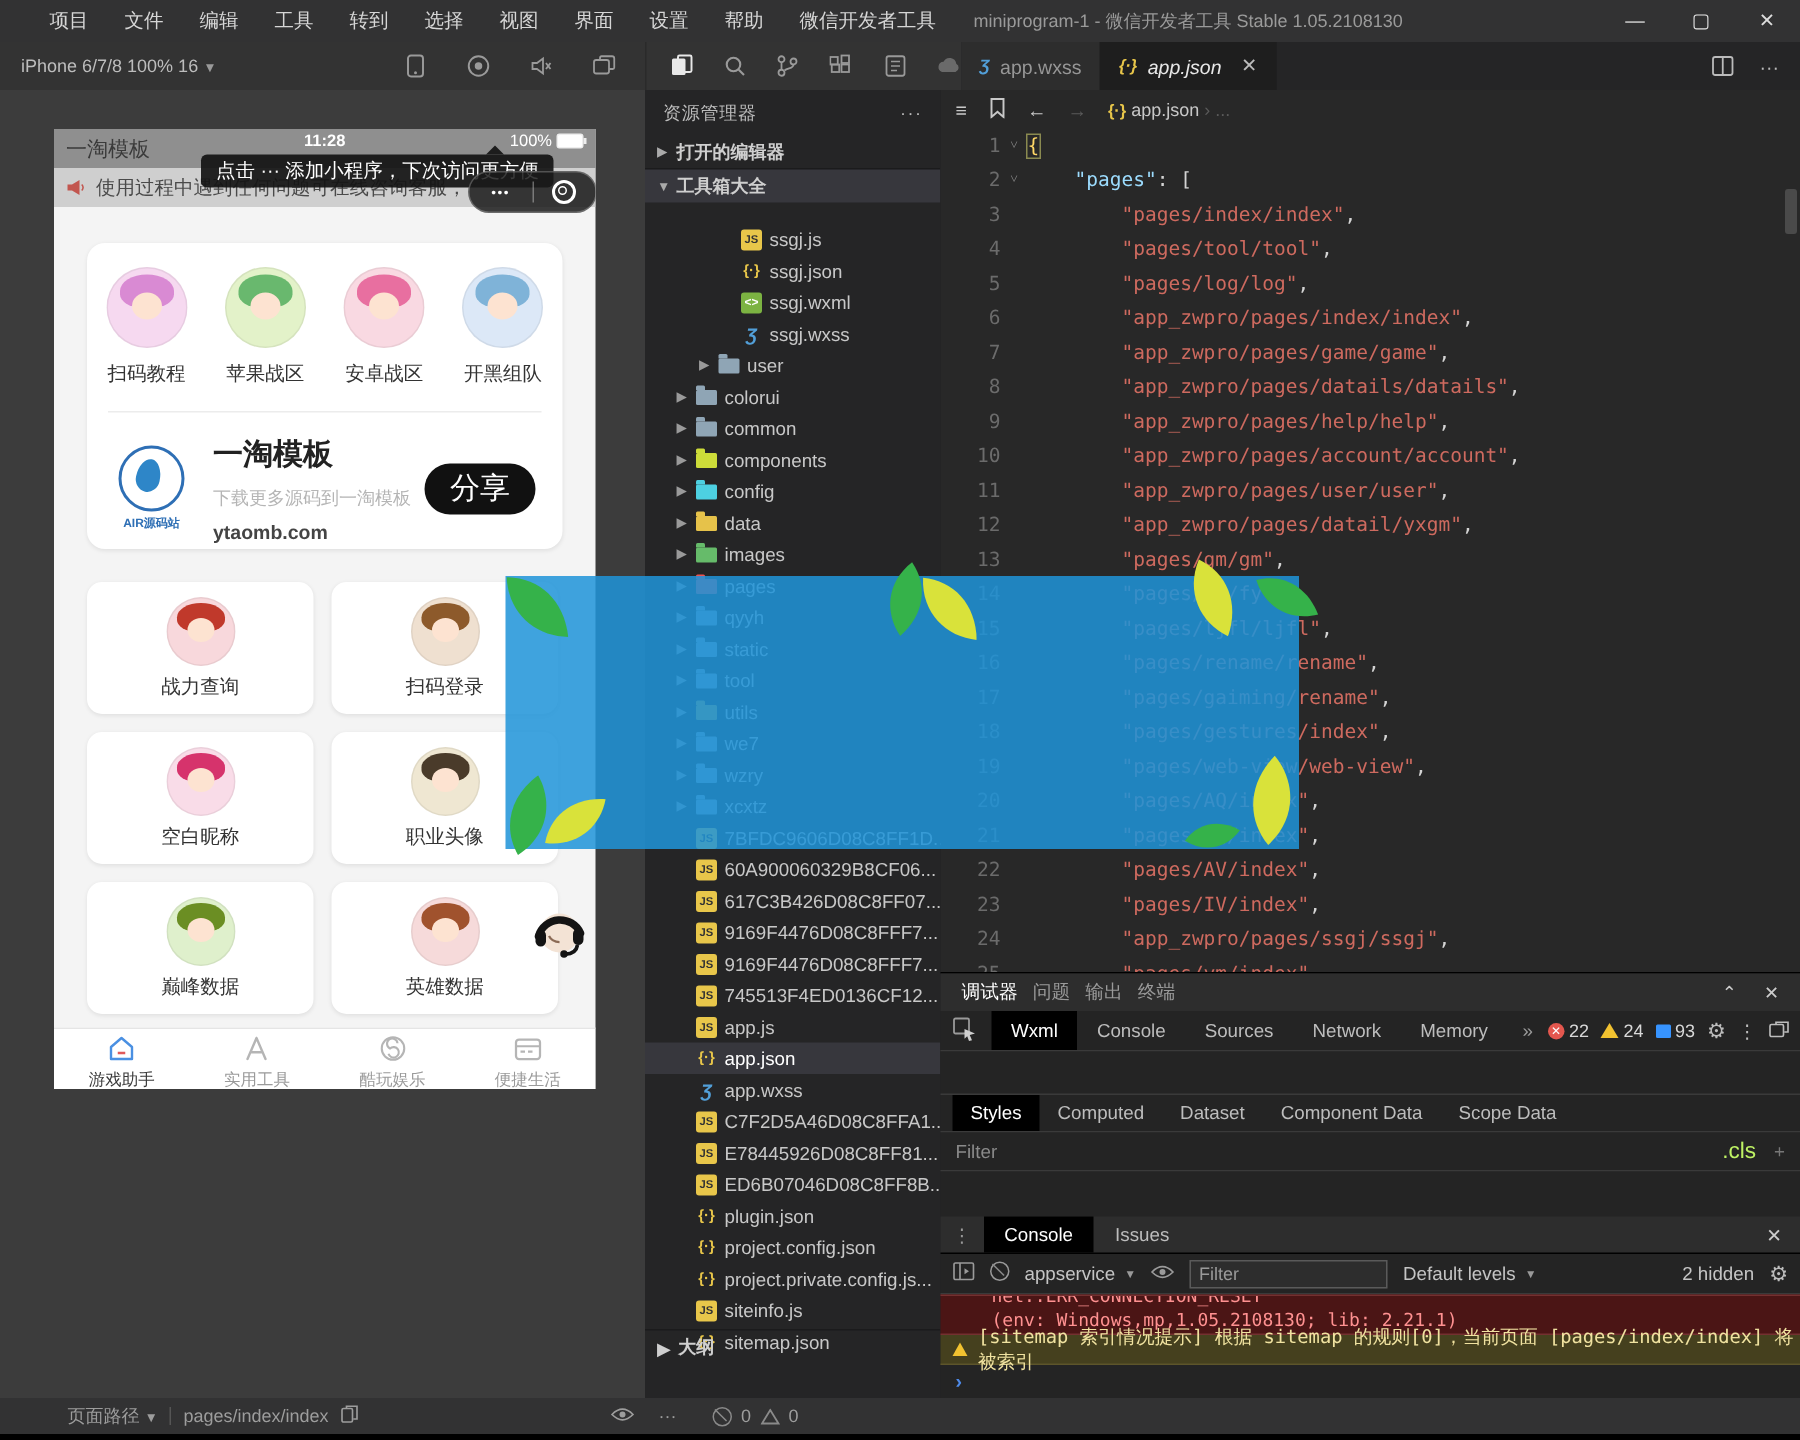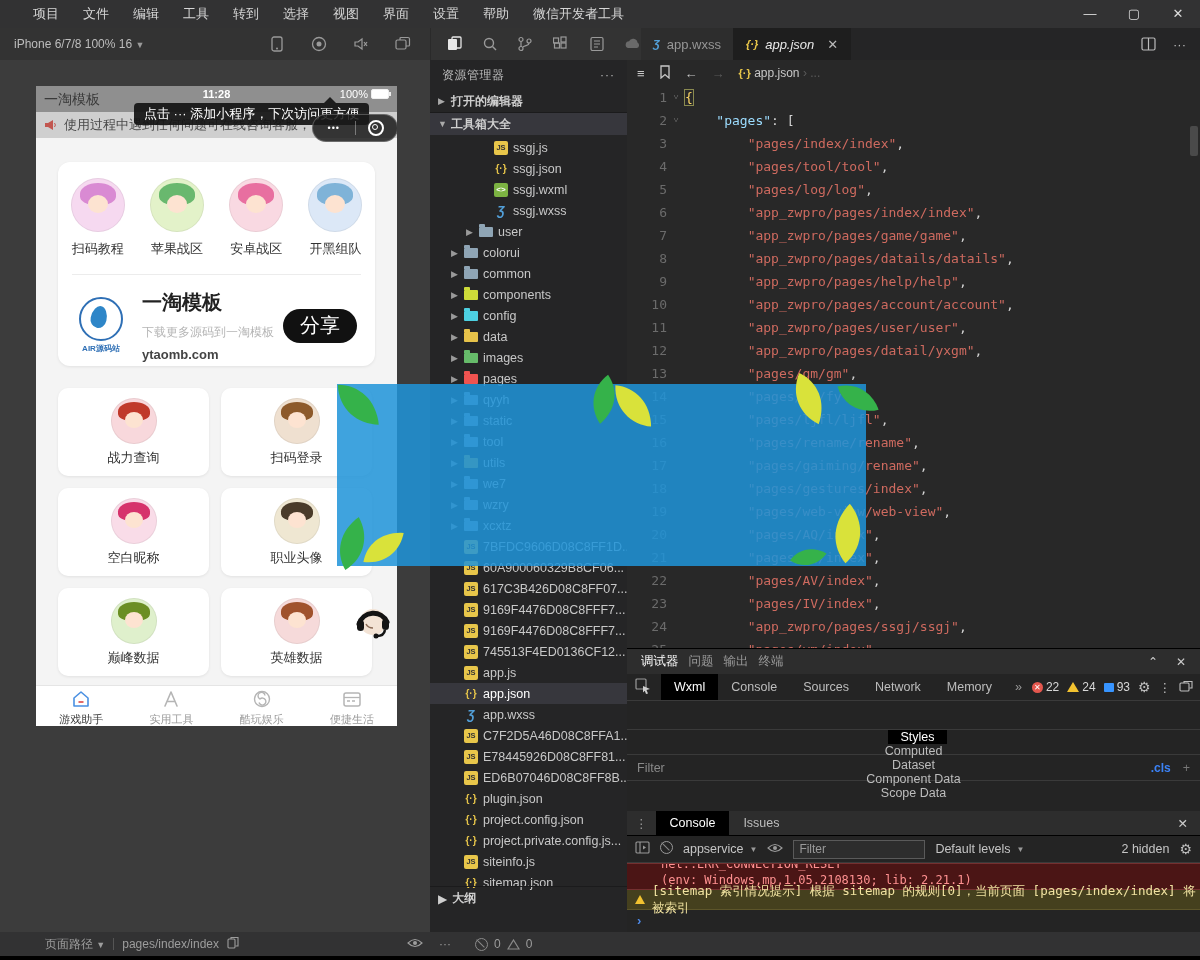--- a/index.html
+++ b/index.html
@@ -76,21 +76,21 @@
   .tbitem{flex:1;text-align:center;padding-top:3px;}
   .tbitem .tlab{font-size:11px;color:#9a9a9a;margin-top:0px;}
   .tbitem.active .tlab{color:#3a3a3a;}
   
   .explorer{position:absolute;left:430px;top:60px;width:197px;height:872px;background:#252526;overflow:hidden;}
   .exp-header{height:30px;display:flex;align-items:center;padding:0 12px;color:#bcbcbc;font-size:12px;letter-spacing:.5px;}
   .exp-header .more{margin-left:auto;color:#bbb;letter-spacing:1px;}
   .exp-section{height:22px;display:flex;align-items:center;gap:5px;color:#cfcfcf;font-size:12px;font-weight:bold;padding-left:8px;}
   .exp-section .tw{font-size:9px;color:#aaa;width:8px;}
   .exp-section.hl{background:#37373d;border-top:1px solid #1b1b1c;}
-  .tree{margin-top:2px;}
+  .tree{margin-top:14px;}
   .trow{height:21px;display:flex;align-items:center;gap:5px;color:#c8c8c8;font-size:12.5px;white-space:nowrap;}
   .trow.sel{background:#37373d;color:#fff;}
   .trow .tw{font-size:9px;color:#9a9a9a;width:8px;flex:none;}
   .fold-ic{width:14px;height:10px;border-radius:1px;flex:none;position:relative;}
   .fold-ic:before{content:"";position:absolute;left:0;top:-3px;width:6px;height:3px;border-radius:1px 1px 0 0;background:inherit;}
   .fi{width:14px;height:14px;flex:none;display:inline-flex;align-items:center;justify-content:center;font-size:9px;font-weight:bold;border-radius:2px;}
   .fi.js{background:#e8c64a;color:#333;font-size:7.5px;}
   .fi.json{color:#e8c64a;background:none;font-size:10px;}
   .fi.wxml{background:#7cb342;color:#fff;font-size:8px;}
   .fi.wxss{color:#529fd8;background:none;font-size:12px;font-style:italic;}
@@ -116,25 +116,25 @@
   .dt-row{height:26px;display:flex;align-items:center;background:#242424;border-bottom:1px solid #3a3a3a;font-size:12.5px;color:#bdbdbd;}
   .dt-row .insp{margin:0 10px 0 8px;}
   .dt-tab{padding:0 13px;height:26px;display:flex;align-items:center;}
   .dt-tab.active{background:#000;color:#fff;}
   .badges{margin-left:auto;display:flex;align-items:center;gap:8px;padding-right:10px;}
   .bdg{display:flex;align-items:center;gap:3px;color:#d8d8d8;font-size:12px;}
   .dot-err{width:11px;height:11px;border-radius:50%;background:#e4574e;color:#fff;font-size:8px;line-height:11px;text-align:center;}
   .tri-warn{width:0;height:0;border-left:6px solid transparent;border-right:6px solid transparent;border-bottom:10px solid #f2c230;}
   .sq-info{width:10px;height:9px;background:#3794ff;border-radius:1px;}
   .el-area{height:28px;background:#242424;border-bottom:1px solid #3a3a3a;}
-  .st-tabs{height:24px;display:flex;align-items:center;background:#242424;font-size:12.5px;color:#bdbdbd;border-bottom:1px solid #3a3a3a;flex-direction:column;}
+  .st-tabs{height:24px;display:flex;align-items:center;background:#242424;font-size:12.5px;color:#bdbdbd;border-bottom:1px solid #3a3a3a;}
   .st-tab{padding:0 12px;height:24px;display:flex;align-items:center;}
   .st-tab.active{background:#000;color:#fff;}
   .flt-row{height:25px;display:flex;align-items:center;background:#242424;border-bottom:1px solid #3a3a3a;color:#8a8a8a;font-size:12.5px;padding:0 10px;}
-  .flt-row .cls{margin-left:auto;color:#3b82f6;font-weight:bold;font-size:12px;}
+  .flt-row .cls{margin-left:auto;color:#bef264;font-weight:normal;font-size:15px;}
   .flt-row .plus{color:#777;margin-left:12px;}
   .cs-gap{height:30px;background:#242424;}
   .con-head{height:24px;display:flex;align-items:center;background:#2d2d2d;border-bottom:1px solid #000;font-size:12.5px;color:#bdbdbd;}
   .con-head .kebab{padding:0 8px;color:#999;}
   .con-tab{padding:0 14px;height:24px;display:flex;align-items:center;}
   .con-tab.active{background:#000;color:#fff;}
   .con-head .x{margin-left:auto;padding-right:12px;color:#ccc;}
   .con-tools{height:26px;display:flex;align-items:center;gap:10px;background:#242424;border-bottom:1px solid #3a3a3a;padding:0 8px;font-size:12.5px;color:#c5c5c5;}
   .con-tools .ddl{display:flex;gap:6px;align-items:center;}
   .con-tools .car{font-size:8px;color:#999;}
@@ -171,20 +171,21 @@
         <span>编辑</span>
         <span>工具</span>
         <span>转到</span>
         <span>选择</span>
         <span>视图</span>
         <span>界面</span>
         <span>设置</span>
         <span>帮助</span>
         <span>微信开发者工具</span>
       </div>
+    <div class="win-title">miniprogram-1 - 微信开发者工具 Stable 1.05.2108130</div>
     <div class="win-controls">
       <div>—</div>
       <div>▢</div>
       <div>✕</div>
     </div>
   </div>
 
   <div class="toolbar">
     <div class="tb-left">
       <span class="device"><span>iPhone 6/7/8 100% 16</span> <span class="car">▼</span></span>

